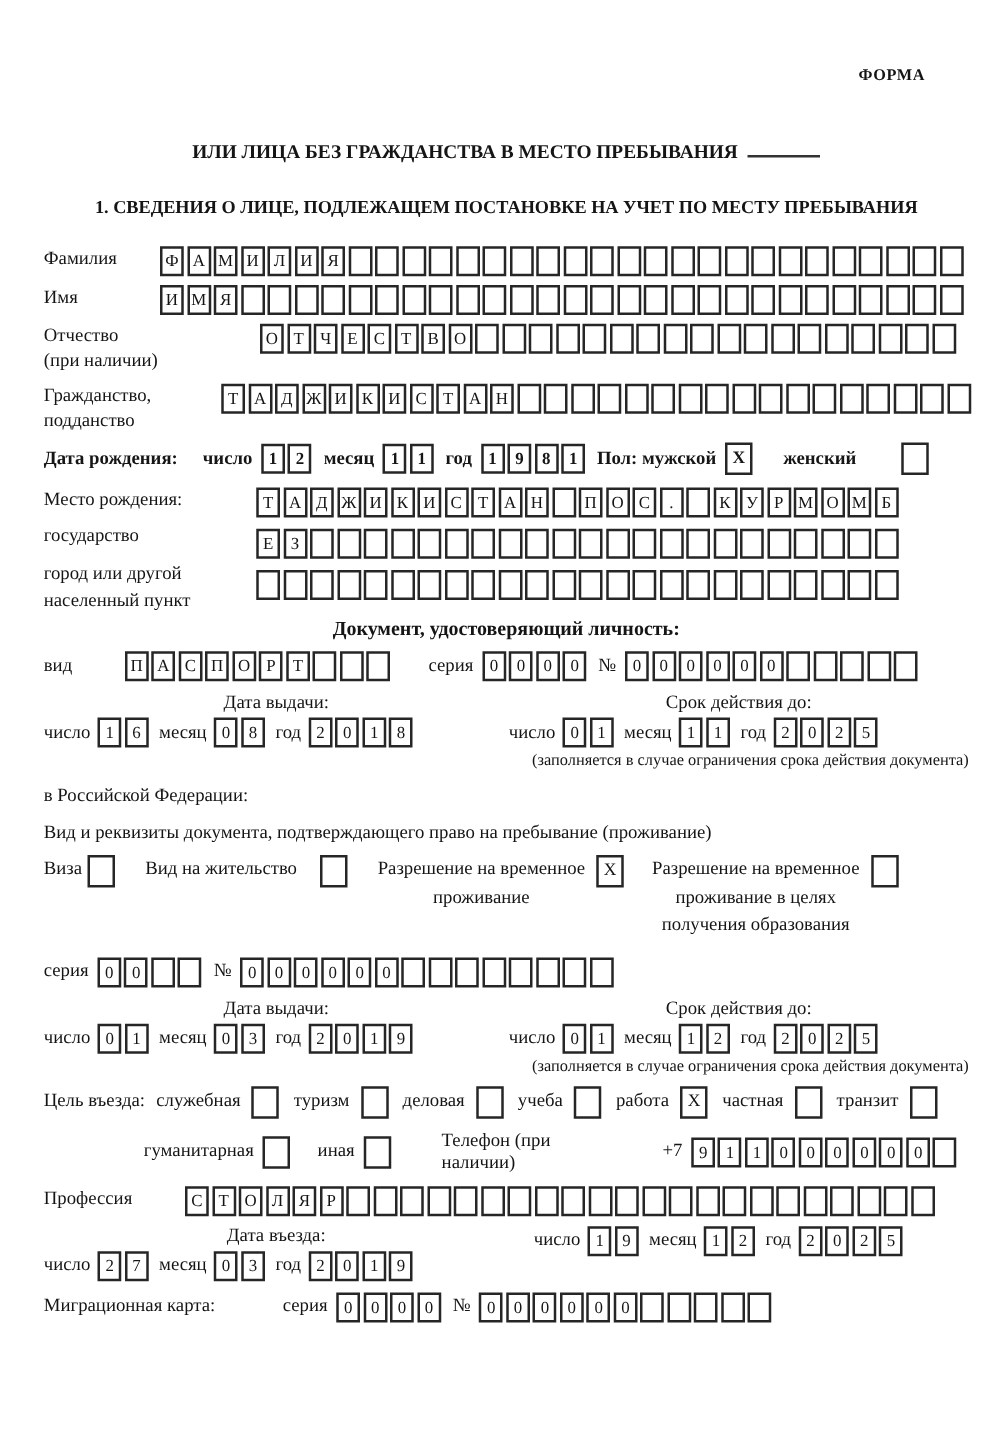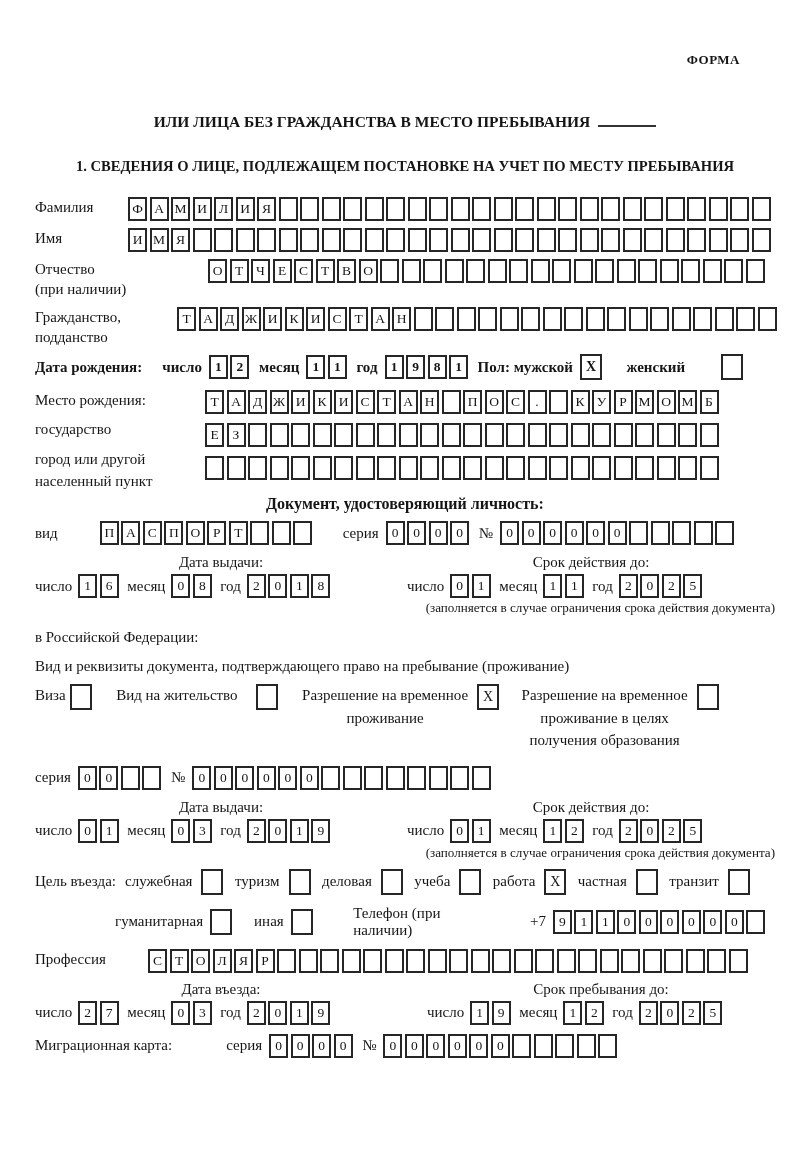--- a/index.html
+++ b/index.html
@@ -646,21 +646,20 @@
         <span>год</span>
         <span class="cells">
             <span class="cell">2</span>
             <span class="cell">0</span>
             <span class="cell">1</span>
             <span class="cell">9</span>
           </span>
       </div>
     </div>
     <div class="dg2">
-      <div class="dg-head">Срок пребывания до:</div>
       <div class="date-line">
         <span>число</span>
         <span class="cells">
             <span class="cell">1</span>
             <span class="cell">9</span>
           </span>
         <span>месяц</span>
         <span class="cells">
             <span class="cell">1</span>
             <span class="cell">2</span>

